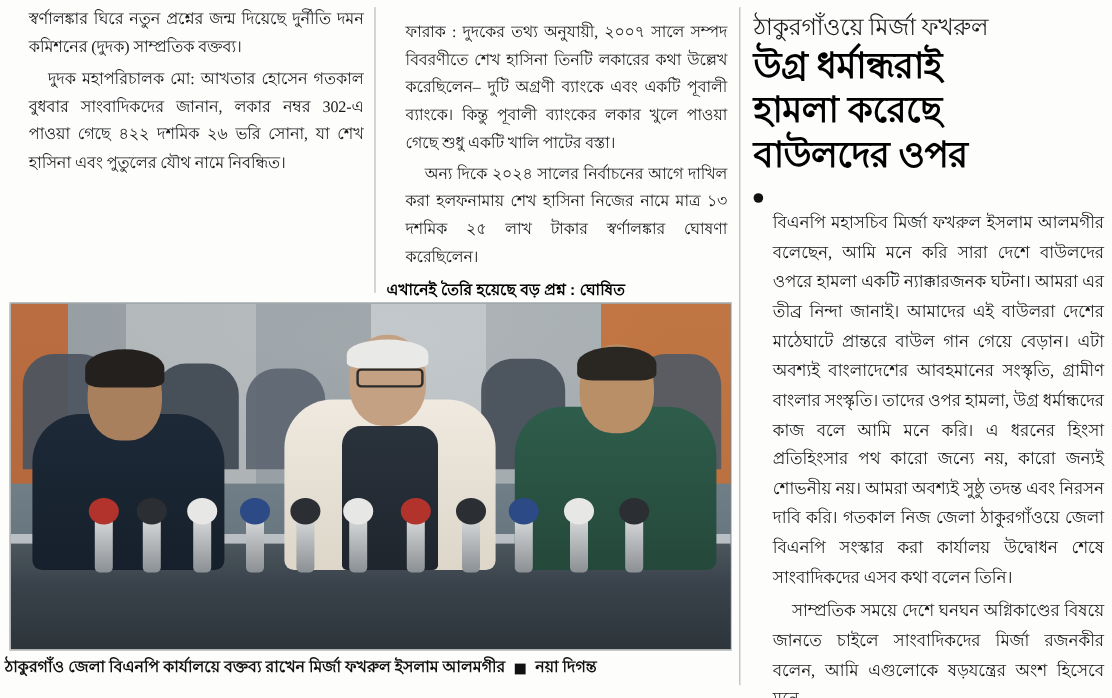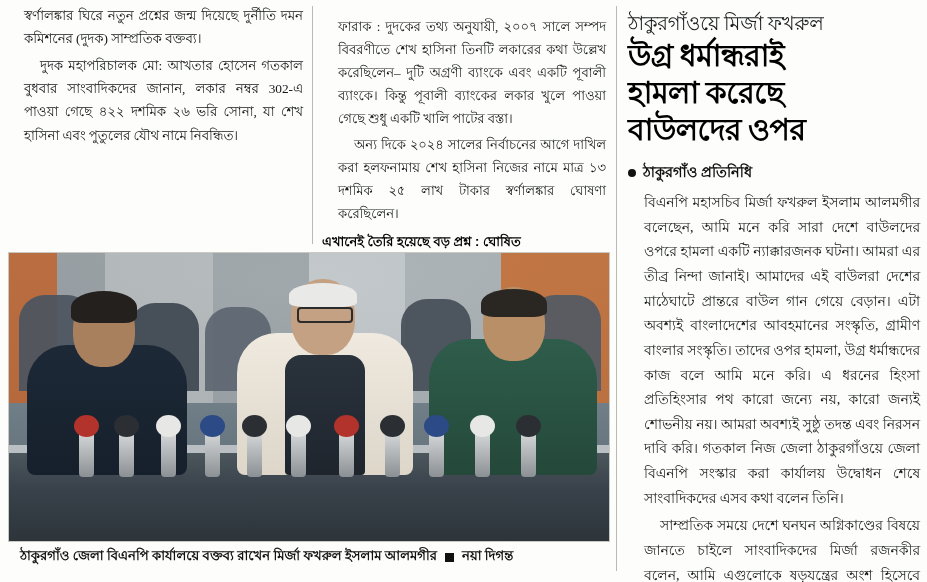--- a/index.html
+++ b/index.html
@@ -96,21 +96,21 @@
   }
   .kicker {
     font-family: "Liberation Serif", serif;
     font-size: 19.5px;
     color: #1a1c1e;
     line-height: 1.25;
     margin-bottom: 2px;
     letter-spacing: -0.2px;
   }
   .headline {
-    font-family: Liberation Serif, serif;
+    font-family: Liberation Sans, sans-serif;
     font-weight: bold;
     font-size: 30px;
     line-height: 1.22;
     color: #000000;
     letter-spacing: -0.5px;
   }
   .headline div {
     white-space: nowrap;
   }
   .byline {
@@ -278,21 +278,21 @@
     width: 25px; height: 22px;
     border-radius: 50%;
     background: #2b2f33;
   }
   .mic.red .cap { background: #b2332c; }
   .mic.blue .cap { background: #2b4a86; }
   .mic.white .cap { background: #e7e7e5; }
 
   .caption-bar {
     position: absolute;
-    left: 20px;
+    left: 4px;
     top: 546px;
     width: 600px;
     font-family: "Liberation Serif", serif;
     font-weight: bold;
     font-size: 13.2px;
     color: #111;
     display: flex;
     align-items: center;
     gap: 8px;
     white-space: nowrap;
@@ -334,21 +334,20 @@
 
   <div class="col-right">
     <div class="kicker">ঠাকুরগাঁওয়ে মির্জা ফখরুল</div>
     <div class="headline">
       <div>উগ্র ধর্মান্ধরাই</div>
       <div>হামলা করেছে</div>
       <div>বাউলদের ওপর</div>
     </div>
     <div class="byline">
       <span class="bullet-dot"></span>
-      <span>ঠাকুরগাঁও প্রতিনিধি</span>
     </div>
     <div class="col-text">
       <p class="noindent">বিএনপি মহাসচিব মির্জা ফখরুল ইসলাম আলমগীর বলেছেন, আমি মনে করি সারা দেশে বাউলদের ওপরে হামলা একটি ন্যাক্কারজনক ঘটনা। আমরা এর তীব্র নিন্দা জানাই। আমাদের এই বাউলরা দেশের মাঠেঘাটে প্রান্তরে বাউল গান গেয়ে বেড়ান। এটা অবশ্যই বাংলাদেশের আবহমানের সংস্কৃতি, গ্রামীণ বাংলার সংস্কৃতি। তাদের ওপর হামলা, উগ্র ধর্মান্ধদের কাজ বলে আমি মনে করি। এ ধরনের হিংসা প্রতিহিংসার পথ কারো জন্যে নয়, কারো জন্যই শোভনীয় নয়। আমরা অবশ্যই সুষ্ঠু তদন্ত এবং নিরসন দাবি করি। গতকাল নিজ জেলা ঠাকুরগাঁওয়ে জেলা বিএনপি সংস্কার করা কার্যালয় উদ্বোধন শেষে সাংবাদিকদের এসব কথা বলেন তিনি।</p>
       <p>সাম্প্রতিক সময়ে দেশে ঘনঘন অগ্নিকাণ্ডের বিষয়ে জানতে চাইলে সাংবাদিকদের মির্জা রজনকীর বলেন, আমি এগুলোকে ষড়যন্ত্রের অংশ হিসেবে মনে</p>
     </div>
     <div class="cont-line">
       <span class="dot"></span>
       <span>১৩ পৃ: ৩-এর কলামে</span>
     </div>
   </div>

